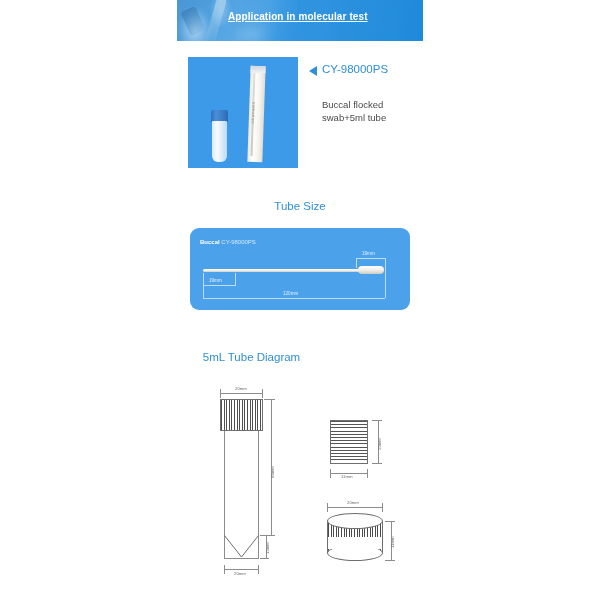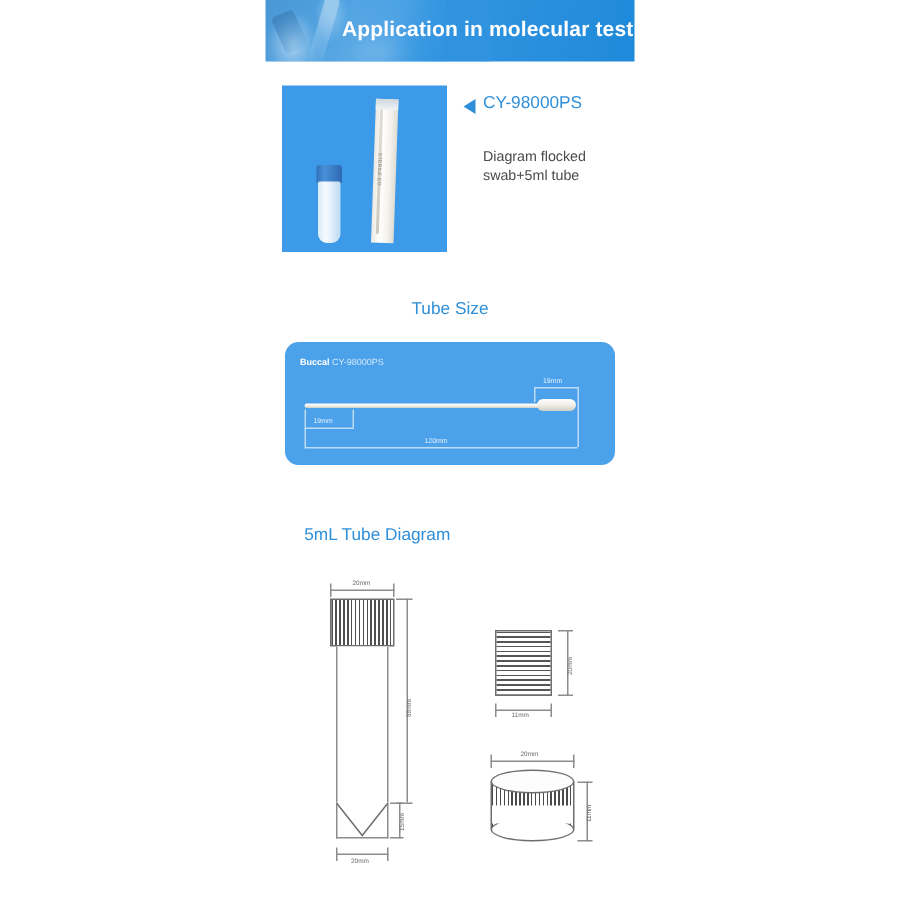--- a/index.html
+++ b/index.html
@@ -66,24 +66,25 @@
     top: 0;
     width: 90px;
     height: 41px;
     background: linear-gradient(90deg, rgba(47,147,224,0) 0%, rgba(47,147,224,0.75) 55%, rgba(47,147,224,1) 100%);
   }
   .banner-title {
     position: absolute;
     left: 51px;
     top: 11px;
     color: #ffffff;
-    font-size: 14px;
+    font-size: 10px;
     font-weight: bold;
     letter-spacing: 0.1px;
     white-space: nowrap;
+    text-decoration: underline;
   }
 
   
   .product-photo {
     position: absolute;
     left: 188px;
     top: 57px;
     width: 110px;
     height: 111px;
     background: #3d9ae8;
@@ -393,21 +394,21 @@
     <div class="vial-cap"></div>
     <div class="vial-body"></div>
   </div>
   <div class="swab-pouch">
     <div class="pouch-text">STERILE EO</div>
   </div>
 </div>
 
 <div class="product-marker"></div>
 <div class="product-code">CY-98000PS</div>
-<div class="product-desc">Diagram flocked swab+5ml tube</div>
+<div class="product-desc">Buccal flocked swab+5ml tube</div>
 
 <div class="swab-heading">Tube Size</div>
 
 <div class="swab-panel">
   <div class="swab-panel-label">
     <b>Buccal</b>
     <span>CY-98000PS</span>
   </div>
 
   <div class="swab-stick"></div>

